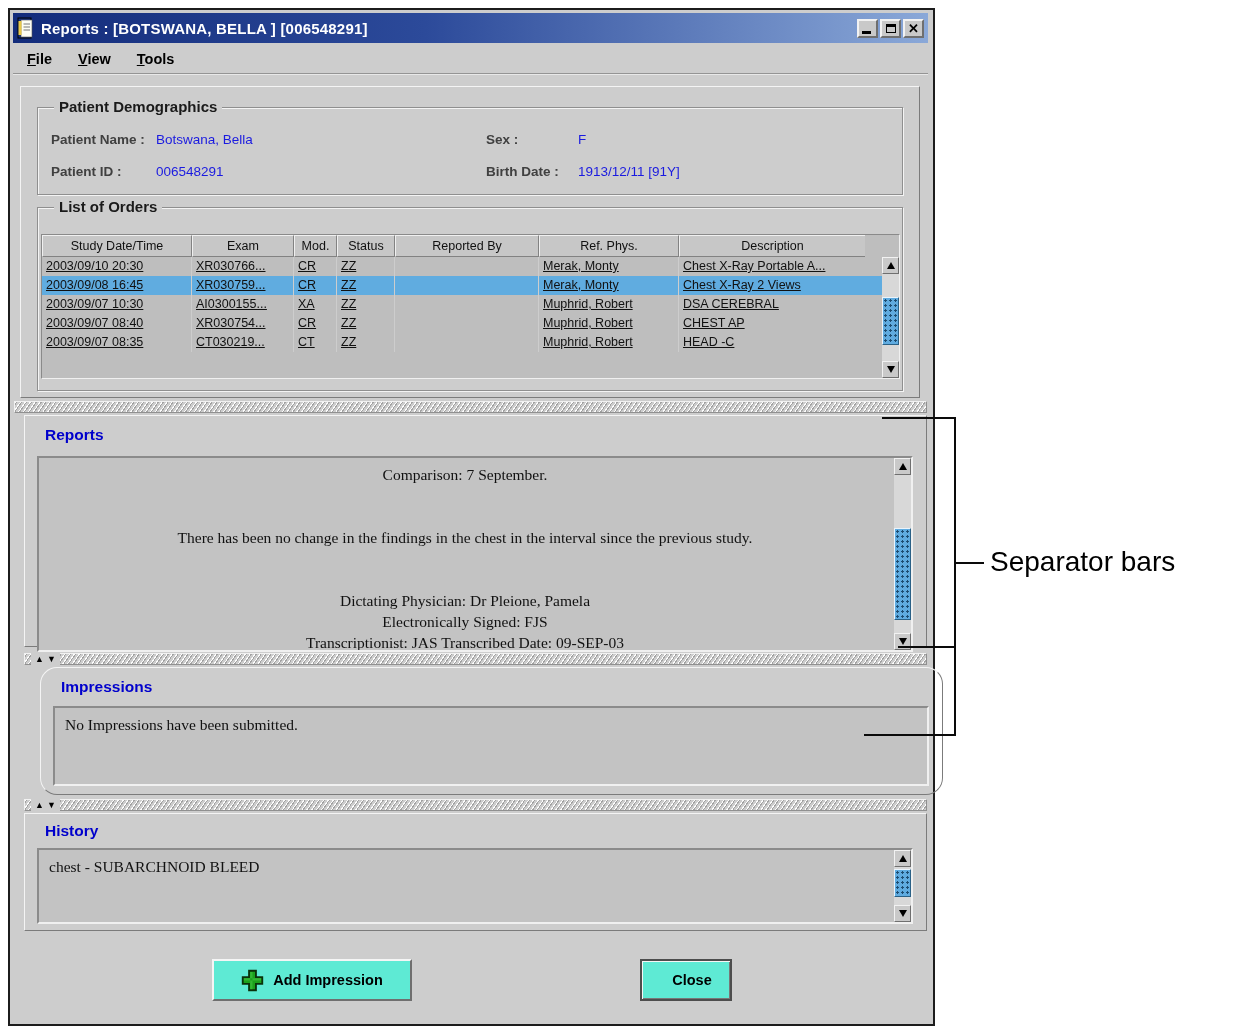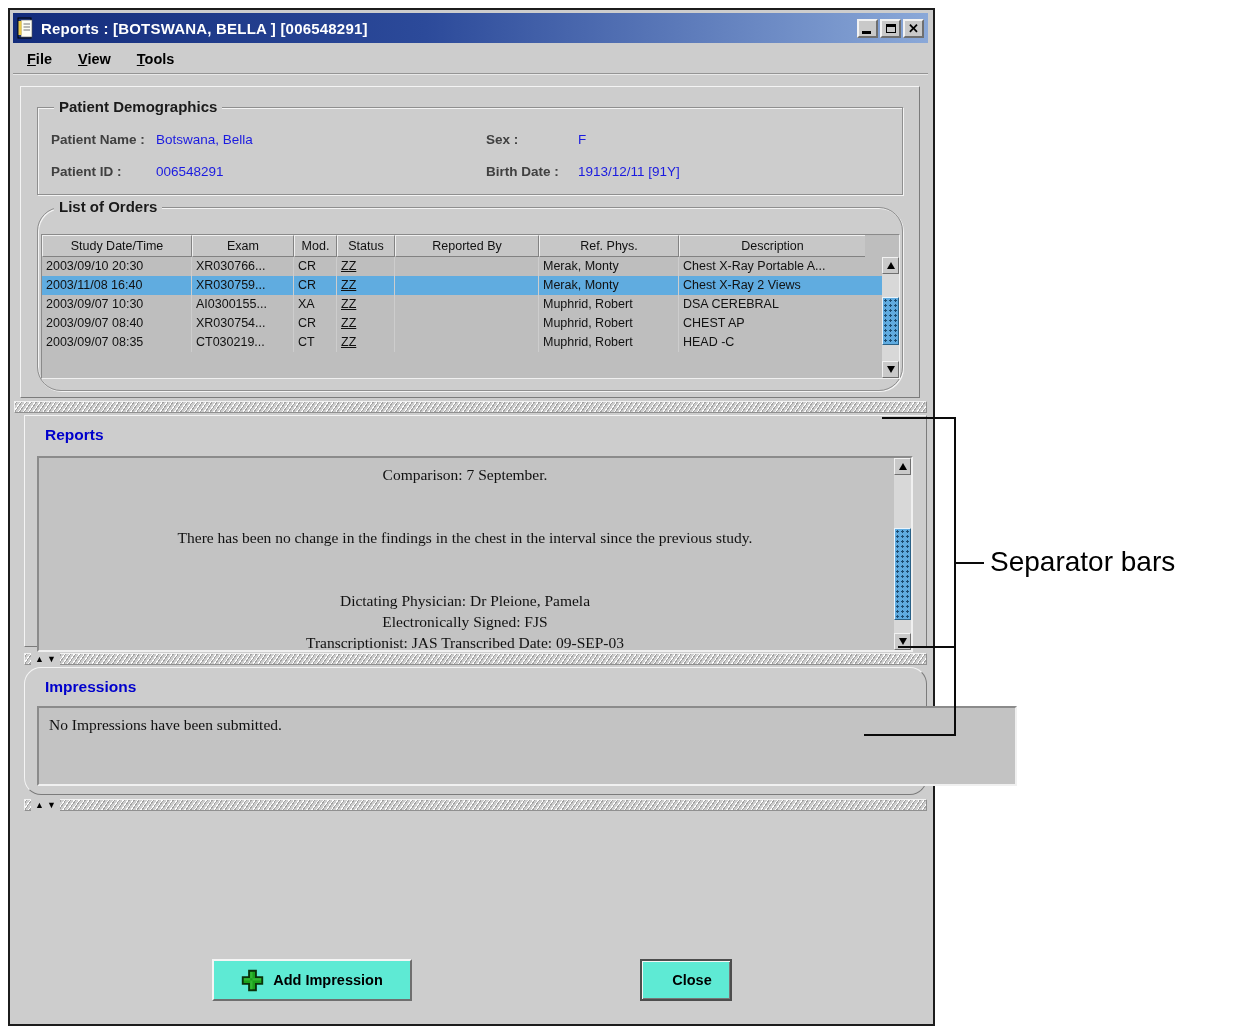--- a/index.html
+++ b/index.html
@@ -43,21 +43,21 @@
 
   
   #ordTable { left:3px; top:26px; width:859px; height:145px; background:#bebebe;
               border:1px solid; border-color:#8a8a8a #f0f0f0 #f0f0f0 #8a8a8a; position:absolute; overflow:hidden; }
   .thead { display:flex; height:22px; }
   .th { background:#c7c7c7; border:1px solid; border-color:#f0f0f0 #828282 #828282 #f0f0f0;
         font-size:12.5px; color:#111; display:flex; align-items:center; justify-content:center; overflow:hidden; white-space:nowrap; }
   .trow { display:flex; height:19px; background:#bebebe; }
   .trow.selected { background:#60ace0; }
   .td { font-size:12.5px; color:#111; padding:2px 0 0 4px; white-space:nowrap; overflow:hidden;
-        border-right:1px solid #cdcdcd; }
+        border-right:1px solid #cdcdcd;text-decoration:underline; }
   .td.status { text-decoration:underline; }
   .c0{width:150px;} .c1{width:102px;} .c2{width:43px;} .c3{width:58px;}
   .c4{width:144px;} .c5{width:140px;} .c6{width:203px; border-right:none;}
 
   
   .vscroll { position:absolute; width:17px; background:#d8d8d8; }
   .sb-btn { position:absolute; left:0; width:17px; height:17px; background:#c9c9c9;
             border:1px solid; border-color:#f2f2f2 #6f6f6f #6f6f6f #f2f2f2;
             display:flex; align-items:center; justify-content:center; }
   .tri-up   { width:0; height:0; border-left:4px solid transparent; border-right:4px solid transparent; border-bottom:7px solid #000; }
@@ -133,21 +133,21 @@
         <span class="abs dm-label" style="left:13px;  top:24px;">Patient Name :</span>
         <span class="abs dm-value" style="left:118px; top:24px;">Botswana, Bella</span>
         <span class="abs dm-label" style="left:448px; top:24px;">Sex :</span>
         <span class="abs dm-value" style="left:540px; top:24px;">F</span>
         <span class="abs dm-label" style="left:13px;  top:56px;">Patient ID :</span>
         <span class="abs dm-value" style="left:118px; top:56px;">006548291</span>
         <span class="abs dm-label" style="left:448px; top:56px;">Birth Date :</span>
         <span class="abs dm-value" style="left:540px; top:56px;">1913/12/11 [91Y]</span>
       </div>
 
-      <div class="groupbox" style="position:absolute; left:16px; top:120px; width:866px; height:184px;border-radius:24px;">
+      <div class="groupbox" style="position:absolute; left:16px; top:120px; width:866px; height:184px;">
         <span class="legend">List of Orders</span>
 
         <div id="ordTable">
           <div class="thead">
             <div class="th c0">Study Date/Time</div>
             <div class="th c1">Exam</div>
             <div class="th c2">Mod.</div>
             <div class="th c3">Status</div>
             <div class="th c4">Reported By</div>
             <div class="th c5">Ref. Phys.</div>
@@ -157,21 +157,21 @@
           <div class="trow">
             <div class="td c0">2003/09/10 20:30</div>
             <div class="td c1">XR030766...</div>
             <div class="td c2">CR</div>
             <div class="td c3 status">ZZ</div>
             <div class="td c4"></div>
             <div class="td c5">Merak, Monty</div>
             <div class="td c6">Chest X-Ray Portable A...</div>
           </div>
           <div class="trow selected">
-            <div class="td c0">2003/11/08 16:40</div>
+            <div class="td c0">2003/09/08 16:45</div>
             <div class="td c1">XR030759...</div>
             <div class="td c2">CR</div>
             <div class="td c3 status">ZZ</div>
             <div class="td c4"></div>
             <div class="td c5">Merak, Monty</div>
             <div class="td c6">Chest X-Ray 2 Views</div>
           </div>
           <div class="trow">
             <div class="td c0">2003/09/07 10:30</div>
             <div class="td c1">AI0300155...</div>
@@ -239,34 +239,49 @@
       </div>
     </div>
 
     <div class="abs sep" style="left:14px; top:643px; width:903px;">
       <span class="sep-arrows">
           <span>▲</span>
           <span>▼</span>
         </span>
     </div>
 
-    <div class="abs raised" style="left:14px; top:657px; width:903px; height:128px;border-radius:17px;">
+    <div class="abs raised" style="left:30px; top:657px; width:903px; height:128px;border-radius:17px;">
       <span class="sec-title">Impressions</span>
-      <div class="textarea" style="left:12px; top:38px; width:980px; height:80px;">
+      <div class="textarea" style="left:12px; top:38px; width:876px; height:80px;">
         <div class="txt">No Impressions have been submitted.</div>
       </div>
     </div>
 
     <div class="abs sep" style="left:14px; top:789px; width:903px;">
       <span class="sep-arrows">
           <span>▲</span>
           <span>▼</span>
         </span>
     </div>
 
+    <div class="abs raised" style="left:14px; top:803px; width:903px; height:118px;">
+      <span class="sec-title" style="top:8px;">History</span>
+      <div class="textarea" style="left:12px; top:34px; width:876px; height:76px;">
+        <div class="txt" style="margin-right:20px;">chest - SUBARCHNOID BLEED</div>
+        <div class="vscroll" style="right:0; top:0; bottom:0;">
+          <div class="sb-btn" style="top:0;">
+              <span class="tri-up"></span>
+            </div>
+          <div class="sb-thumb" style="top:19px; height:28px;"></div>
+          <div class="sb-btn" style="bottom:0;">
+              <span class="tri-down"></span>
+            </div>
+        </div>
+      </div>
+    </div>
 
     <div class="btn" style="left:202px; top:949px; width:200px;">
       <svg width="23" height="23" viewBox="0 0 20 20">
         <path d="M7 1.5h6v5.5h5.5v6H13v5.5H7V13H1.5V7H7z" fill="#1ba01b" stroke="#0a320a" stroke-width="1.6"></path>
         <path d="M8 2.5h2v15H8z M2.5 8v2h15V8z" fill="#46c846" opacity=".55"></path>
       </svg>
       <span>Add Impression</span>
     </div>
 
 

